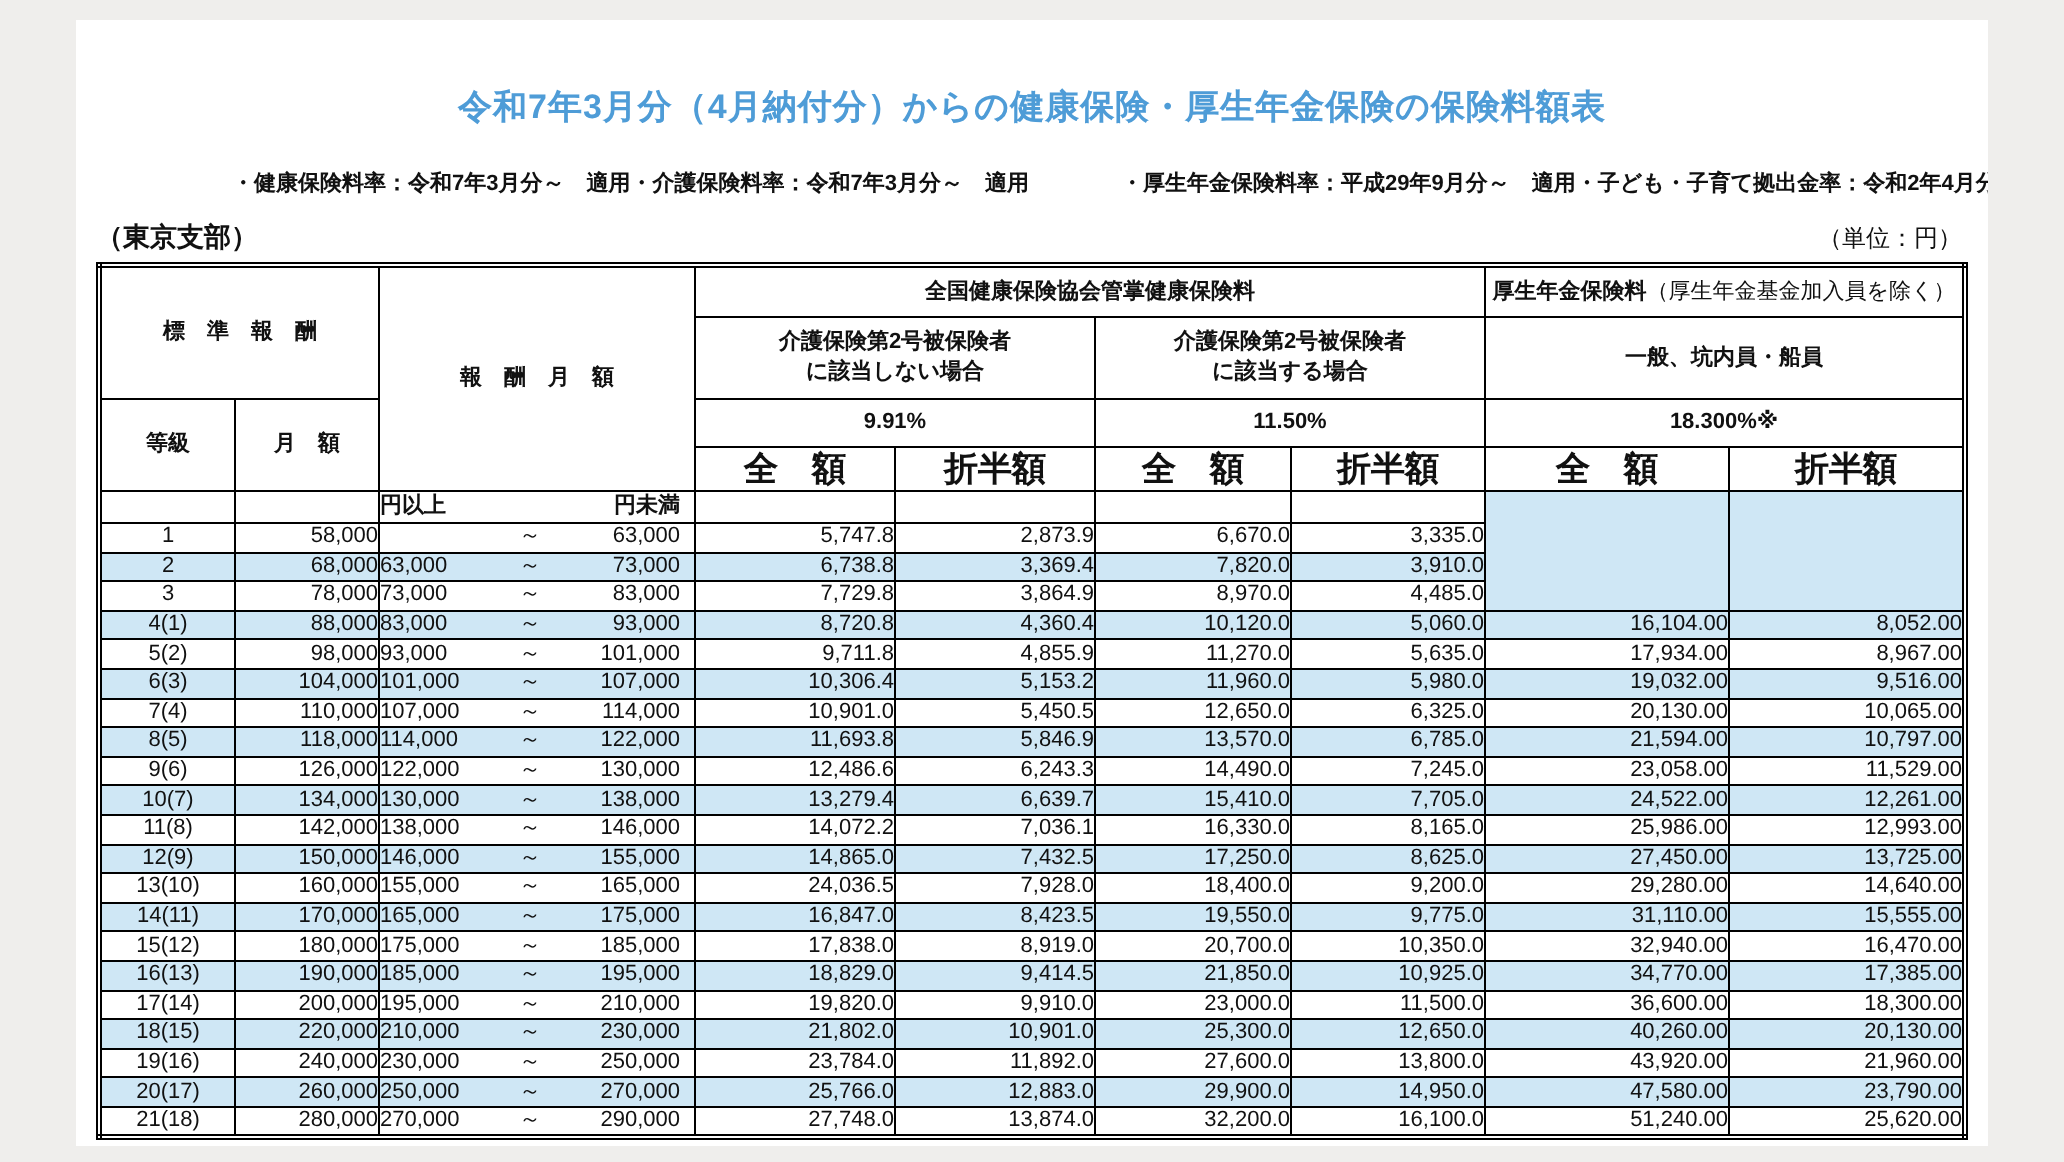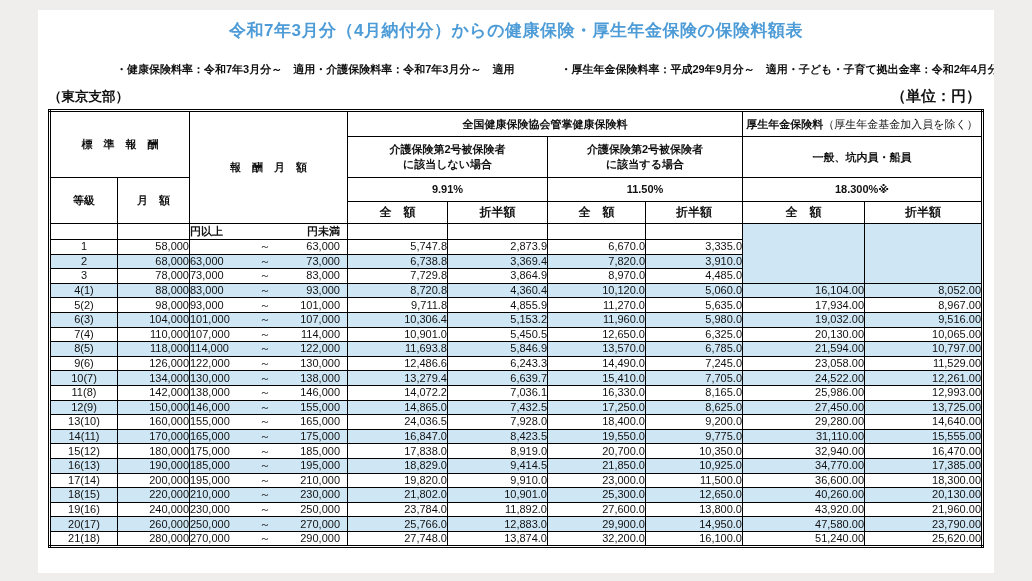--- a/index.html
+++ b/index.html
@@ -7,46 +7,46 @@
     width:1032px;height:581px;overflow:hidden;
     background:#efeeec;
     font-family:"Liberation Sans","DejaVu Sans",sans-serif;
     color:#111;
   }
   .page{
     position:absolute;left:38px;top:10px;width:956px;height:563px;
     background:#ffffff;overflow:hidden;
   }
   .title{
-    margin-top:9px;text-align:center;
+    margin-top:32px;text-align:center;
     font-size:17px;font-weight:bold;color:#4e9cd7;letter-spacing:.5px;
   }
   .notes{display:flex;margin:19px 0 0 78px;gap:46px}
   .note-col{display:flex;}
   .note-line{font-size:11px;font-weight:bold;line-height:17px;white-space:nowrap}
   .subbar{
     display:flex;justify-content:space-between;align-items:flex-end;
     margin:9px 13px 3px 10px;
   }
   .branch{font-size:13.5px;font-weight:bold}
-  .unit{font-size:15px;font-weight:bold}
+  .unit{font-size:12px;font-weight:normal}
 
   table.rate{
     border-collapse:collapse;table-layout:fixed;width:933px;margin-left:10px;
     border:3px double #000;
   }
   table.rate td{
     border:1px solid #000;padding:0;overflow:hidden;white-space:nowrap;
     font-size:11px;height:13.6px;line-height:13px;
   }
   .hd{text-align:center;font-weight:bold;font-size:12px}
   tr.ra td{height:24px}
   tr.rb td{height:40px;line-height:15px}
   tr.rc td{height:23px}
-  tr.rd td{height:21px;font-size:12px}
+  tr.rd td{height:21px;font-size:17px}
   tr.ru td{height:15px;font-weight:bold}
   .hbb{border-bottom:2px solid #000}
   .bl2{border-left:2px solid #000}
   .pm{background:#cfe7f5;border-bottom-style:hidden}
   tr.shade td{background:#cfe7f5}
   .num{text-align:right;padding-right:5px}
   .c{text-align:center}
   .range{display:flex;width:100%}
   .r-from{width:66px;text-align:left;display:inline-block}
   .r-tld{width:18px;text-align:center;display:inline-block}

